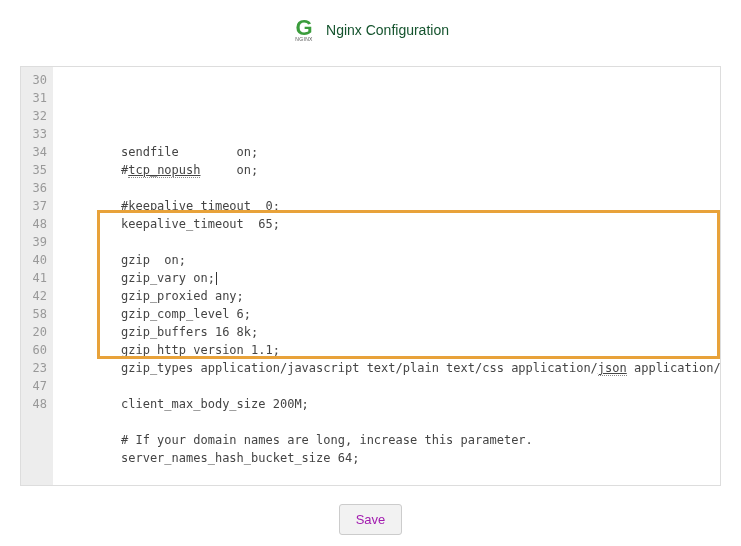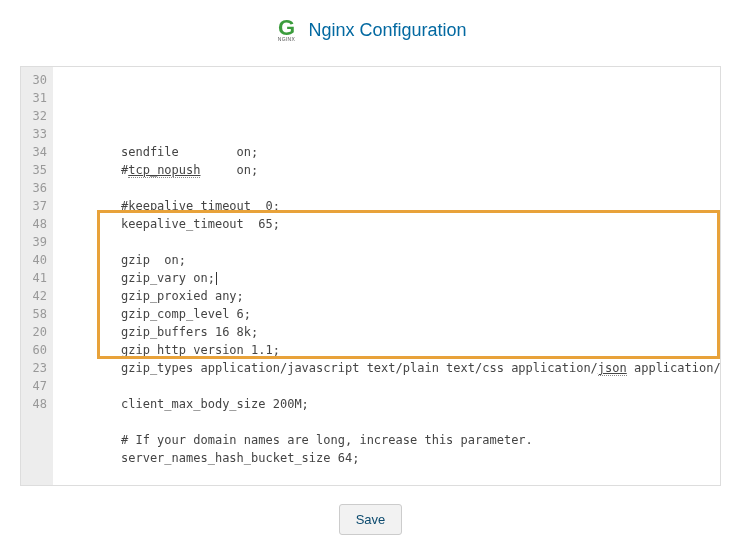--- a/index.html
+++ b/index.html
@@ -32,22 +32,22 @@
     }
     .nginx-logo .sub {
       font-size: 5px;
       color: #555;
       text-align: center;
       display: block;
       margin-top: -2px;
       letter-spacing: 0.3px;
     }
     .title {
-      font-size: 18px;
-      color: #0369a1;
+      font-size: 14px;
+      color: #14532d;
       font-weight: 400;
     }
     .panel {
       border: 1px solid #ddd;
       margin: 10px 20px 0;
       background: #fff;
       height: 420px;
       overflow: hidden;
       position: relative;
     }
@@ -96,21 +96,21 @@
       margin-left: 1px;
     }
     .u { border-bottom: 1px dotted #888; text-decoration: underline; }
     .footer {
       text-align: center;
       padding-top: 18px;
     }
     .save-btn {
       background: #f2f2f2;
       border: 1px solid #ccc;
-      color: #0c4a6e;
+      color: #a21caf;
       font-size: 13px;
       padding: 7px 16px;
       border-radius: 3px;
       cursor: pointer;
     }
   </style>
 </head>
 <body>
 
 <div class="header">

